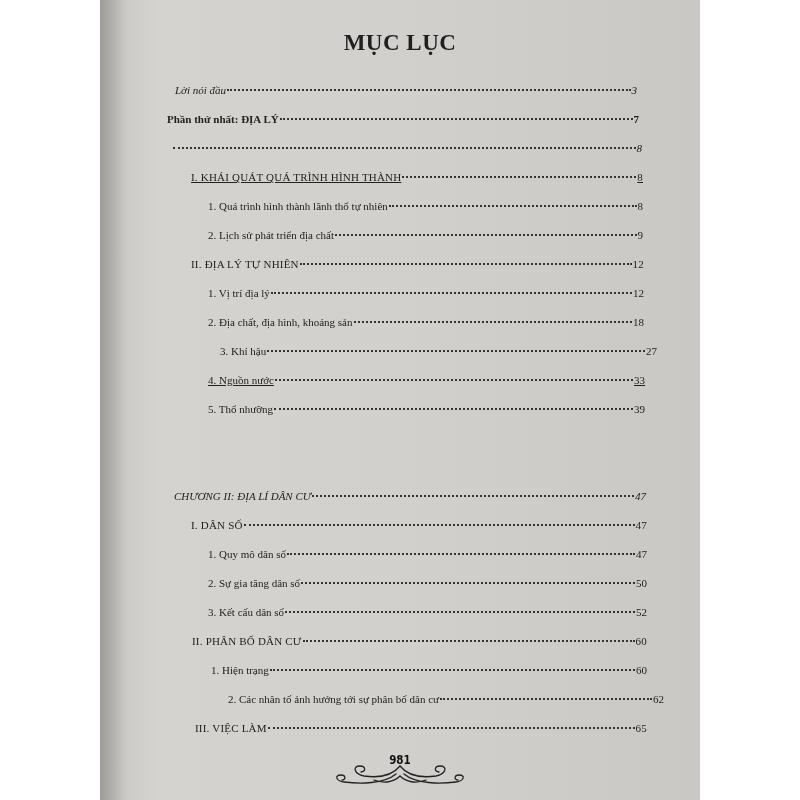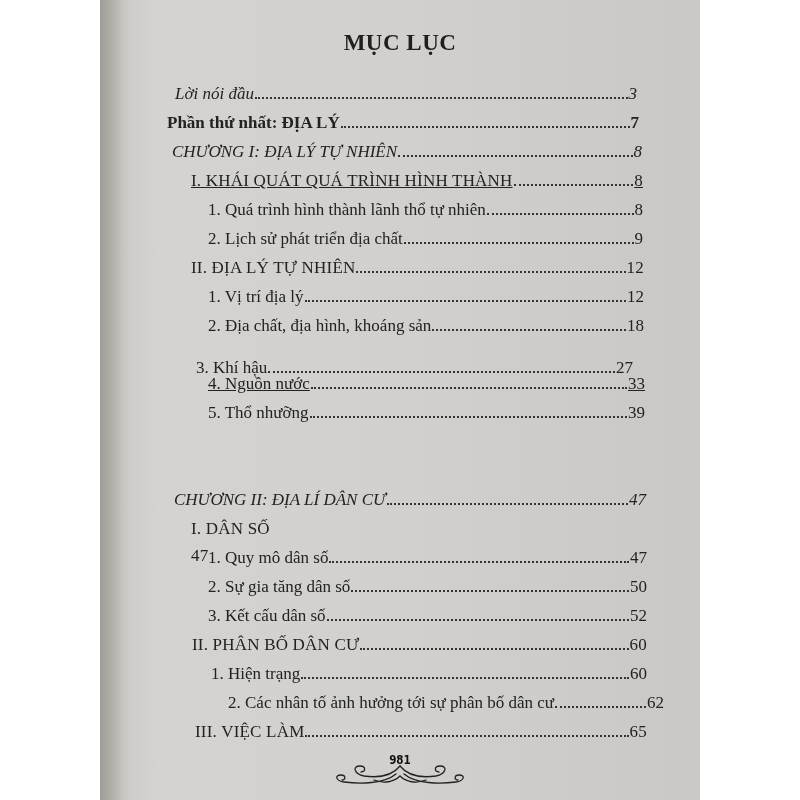--- a/index.html
+++ b/index.html
@@ -15,21 +15,21 @@
     content: ""; position: absolute; left: 0; top: 0; bottom: 0; width: 22px;
     background: linear-gradient(90deg, rgba(120,118,112,0.35), rgba(120,118,112,0));
   }
   .title {
     position: absolute; left: 0; width: 600px; top: 30px; text-align: center;
     font-size: 23px; font-weight: bold; color: #1f1f1f; letter-spacing: 0.5px;
   }
   .toc { position: absolute; left: 0; top: 0; width: 600px; height: 800px; }
   .row {
     position: absolute; display: flex; align-items: baseline;
-    color: #222; font-size: 17px; white-space: nowrap;
+    color: #222; font-size: 11px; white-space: nowrap;
   }
   .row .label { flex: 0 0 auto; }
   .row .leader {
     flex: 1 1 auto; overflow: hidden; margin: 0 1px;
     border-bottom: 2px dotted #333; height: 0; align-self: flex-end; margin-bottom: 5px;
   }
   .row .pg { flex: 0 0 auto; text-align: right; }
   .italic { font-style: italic; }
   .bold { font-weight: bold; }
   .caps { letter-spacing: 0.2px; }
@@ -52,21 +52,20 @@
       <span class="label">Lời nói đầu</span>
       <span class="leader"></span>
       <span class="pg">3</span>
     </div>
     <div class="row bold" style="top:113px;left:67px;width:472px;">
       <span class="label">Phần thứ nhất: ĐỊA LÝ</span>
       <span class="leader"></span>
       <span class="pg">7</span>
     </div>
     <div class="row italic" style="top:142px;left:72px;width:470px;">
-      <span class="label">CHƯƠNG I: ĐỊA LÝ TỰ NHIÊN</span>
       <span class="leader"></span>
       <span class="pg">8</span>
     </div>
     <div class="row caps" style="top:171px;left:91px;width:452px;text-decoration:underline;">
       <span class="label">I. KHÁI QUÁT QUÁ TRÌNH HÌNH THÀNH</span>
       <span class="leader"></span>
       <span class="pg">8</span>
     </div>
     <div class="row" style="top:200px;left:108px;width:435px;">
       <span class="label">1. Quá trình hình thành lãnh thổ tự nhiên</span>
@@ -86,41 +85,41 @@
     <div class="row" style="top:287px;left:108px;width:436px;">
       <span class="label">1. Vị trí địa lý</span>
       <span class="leader"></span>
       <span class="pg">12</span>
     </div>
     <div class="row" style="top:316px;left:108px;width:436px;">
       <span class="label">2. Địa chất, địa hình, khoáng sản</span>
       <span class="leader"></span>
       <span class="pg">18</span>
     </div>
-    <div class="row" style="top:345px;left:96px;width:437px;margin-top:13px;">
+    <div class="row" style="top:345px;left:120px;width:437px;">
       <span class="label">3. Khí hậu</span>
       <span class="leader"></span>
       <span class="pg">27</span>
     </div>
     <div class="row" style="top:374px;left:108px;width:437px;text-decoration:underline;">
       <span class="label">4. Nguồn nước</span>
       <span class="leader"></span>
       <span class="pg">33</span>
     </div>
     <div class="row" style="top:403px;left:108px;width:437px;">
       <span class="label">5. Thổ nhưỡng</span>
       <span class="leader"></span>
       <span class="pg">39</span>
     </div>
     <div class="row italic" style="top:490px;left:74px;width:472px;">
       <span class="label">CHƯƠNG II: ĐỊA LÍ DÂN CƯ</span>
       <span class="leader"></span>
       <span class="pg">47</span>
     </div>
-    <div class="row caps" style="top:519px;left:91px;width:456px;flex-direction:column;">
+    <div class="row caps" style="top:519px;left:91px;width:456px;">
       <span class="label">I. DÂN SỐ</span>
       <span class="leader"></span>
       <span class="pg">47</span>
     </div>
     <div class="row" style="top:548px;left:108px;width:439px;">
       <span class="label">1. Quy mô dân số</span>
       <span class="leader"></span>
       <span class="pg">47</span>
     </div>
     <div class="row" style="top:577px;left:108px;width:439px;">

